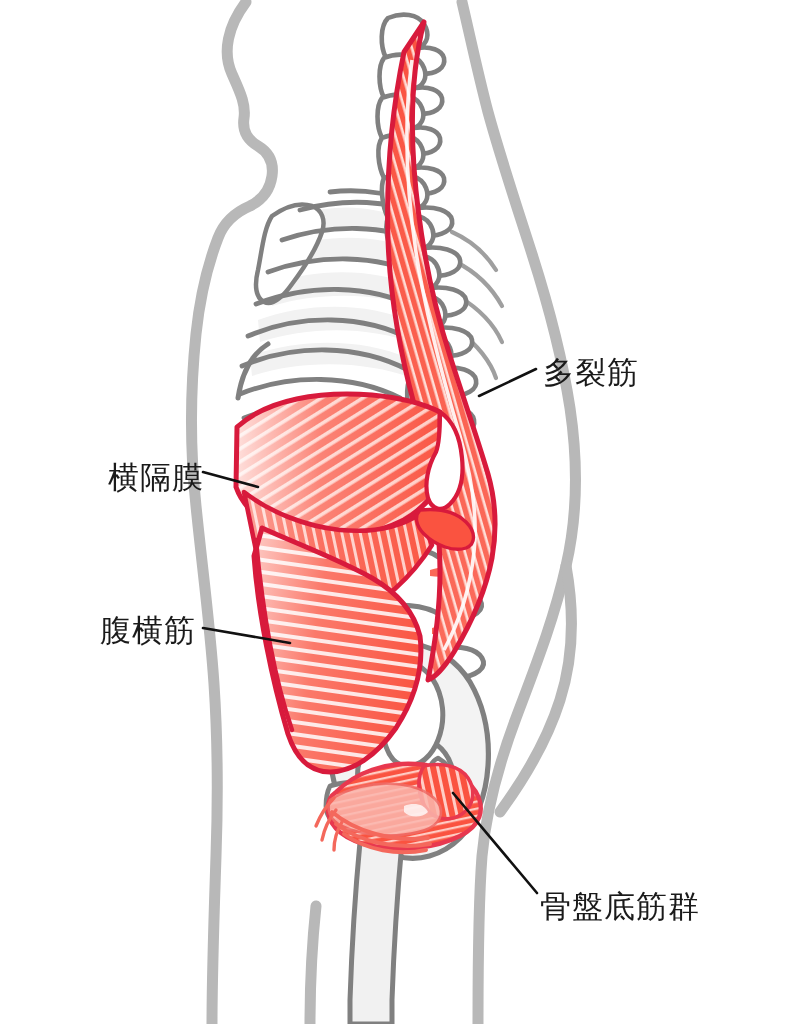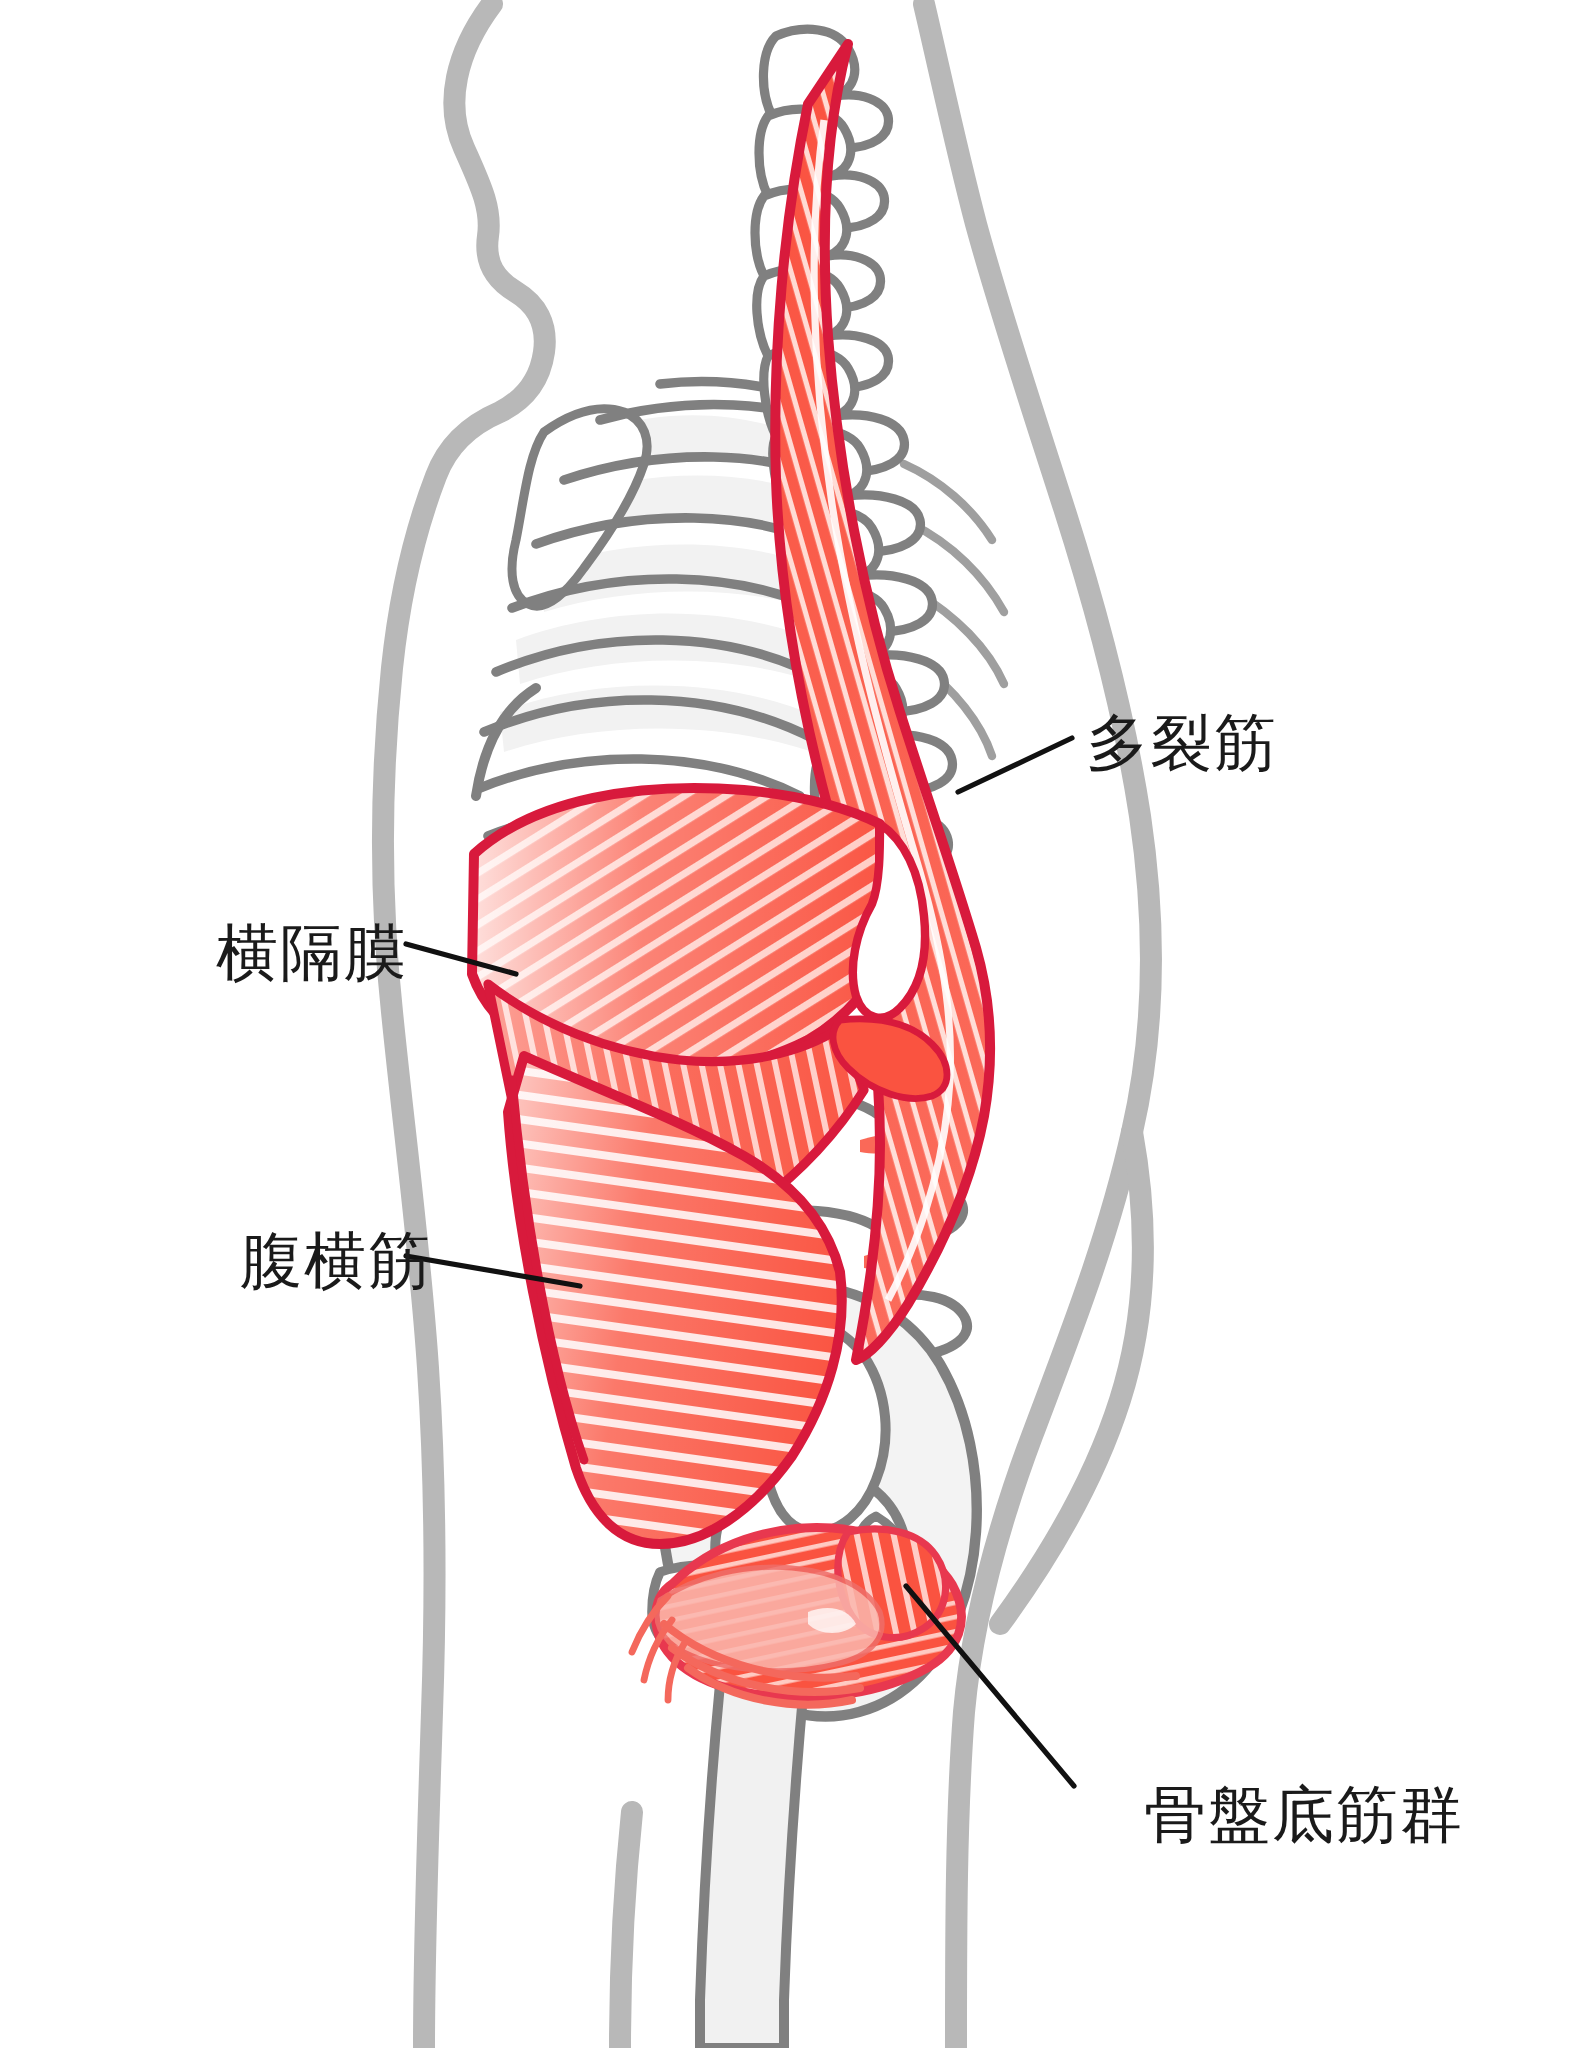--- a/index.html
+++ b/index.html
@@ -13,22 +13,22 @@
     position:absolute;
     color:#1a1a1a;
     font-size:31px;
     line-height:1;
     letter-spacing:1px;
     white-space:nowrap;
     font-family:"DejaVu Sans","Liberation Sans",sans-serif;
   }
   #lbl-multifidus{left:543px;top:357px;}
   #lbl-diaphragm{left:108px;top:462px;}
-  #lbl-transversus{left:120px;top:615px;font-family:Liberation Serif, serif;}
-  #lbl-pelvicfloor{left:572px;top:893px;}
+  #lbl-transversus{left:100px;top:615px;}
+  #lbl-pelvicfloor{left:540px;top:893px;font-family:Liberation Mono, monospace;}
 </style>
 </head>
 <body>
 
 <div id="stage">
 
   <svg id="art" viewBox="0 0 788 1024">
     <defs>
 
       <pattern id="striDiag" width="11" height="11" patternUnits="userSpaceOnUse" patternTransform="rotate(-32)">

